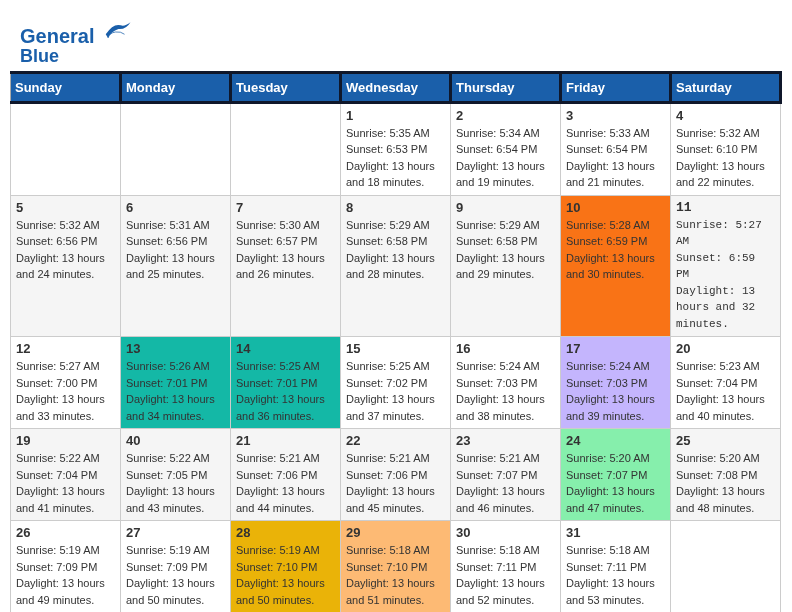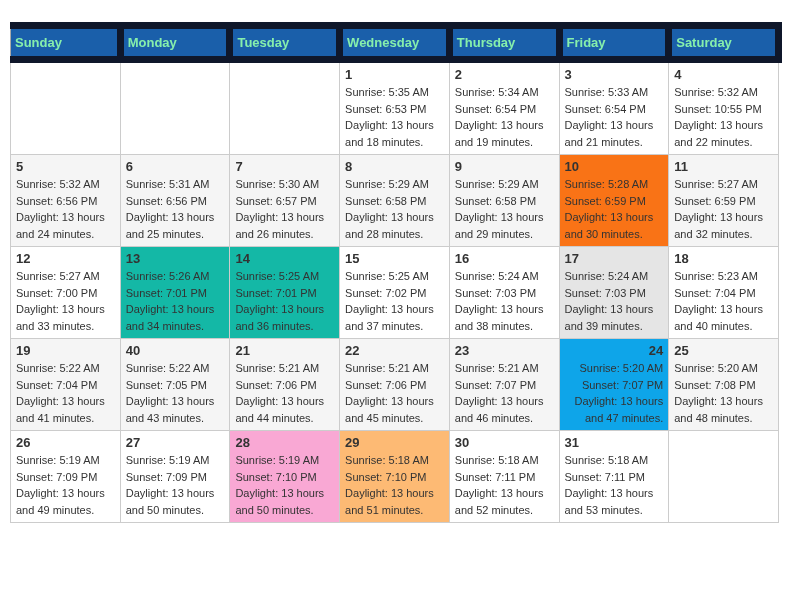--- a/index.html
+++ b/index.html
@@ -46,26 +46,26 @@
       font-size: 16px;
       color: #333;
     }
     table {
       width: 100%;
       border-collapse: collapse;
       table-layout: fixed;
     }
     th {
       background-color: #1a5faa;
-      color: #86efac;
+      color: #ffffff;
       font-size: 13px;
       font-weight: bold;
       padding: 6px 4px;
       text-align: left;
-      border: 7px solid #0f172a;
+      border: 3px solid #0f172a;
     }
     td {
       vertical-align: top;
       border: 1px solid #ccc;
       padding: 4px 5px;
       font-size: 11px;
       color: #333;
       height: 90px;
     }
     .day-num {
@@ -84,20 +84,28 @@
     }
     th:first-child { border-left: 1px solid #aaa; }
     .empty { background-color: inherit !important; }
   </style>
 </head>
 <body>
 
 <div class="header">
   <div class="logo">
     <div>
+      <div class="logo-text">
+        <span>General</span>
+        <svg class="logo-bird" viewBox="0 0 40 30" xmlns="http://www.w3.org/2000/svg">
+          <path d="M5 20 Q15 5 25 8 Q30 10 38 4 Q32 14 22 13 Q12 16 8 25 Z" fill="#1a5faa"></path>
+          <path d="M8 25 Q10 18 18 17 Q25 16 30 20" fill="none" stroke="#1a5faa" stroke-width="1"></path>
+        </svg>
+      </div>
+      <div class="logo-text" style="color:#1a5faa; font-size:18px;">Blue</div>
     </div>
   </div>
   <div class="title-block">
     <div class="month-title"></div>
     <div class="location"></div>
   </div>
 </div>
 
 <table>
   <thead>
@@ -138,21 +146,21 @@
           <div class="cell-info">
             <div>Sunrise: 5:33 AM</div>
             <div>Sunset: 6:54 PM</div>
             <div>Daylight: 13 hours and 21 minutes.</div>
           </div>
         </td>
         <td style="background-color: rgb(255, 255, 255);">
           <div class="day-num">4</div>
           <div class="cell-info">
             <div>Sunrise: 5:32 AM</div>
-            <div>Sunset: 10:55 PM</div>
+            <div>Sunset: 6:10 PM</div>
             <div>Daylight: 13 hours and 22 minutes.</div>
           </div>
         </td>
       </tr>
       <tr>
         <td style="background-color: rgb(245, 245, 245);">
           <div class="day-num">5</div>
           <div class="cell-info">
             <div>Sunrise: 5:32 AM</div>
             <div>Sunset: 6:56 PM</div>
@@ -192,21 +200,21 @@
           </div>
         </td>
         <td style="background-color: #f97316;">
           <div class="day-num">10</div>
           <div class="cell-info">
             <div>Sunrise: 5:28 AM</div>
             <div>Sunset: 6:59 PM</div>
             <div>Daylight: 13 hours and 30 minutes.</div>
           </div>
         </td>
-        <td style="background-color: rgb(245, 245, 245);">
+        <td style="background-color: rgb(245, 245, 245); font-family: Liberation Mono, monospace;">
           <div class="day-num">11</div>
           <div class="cell-info">
             <div>Sunrise: 5:27 AM</div>
             <div>Sunset: 6:59 PM</div>
             <div>Daylight: 13 hours and 32 minutes.</div>
           </div>
         </td>
       </tr>
       <tr>
         <td style="background-color: rgb(255, 255, 255);">
@@ -242,30 +250,30 @@
           </div>
         </td>
         <td style="background-color: rgb(255, 255, 255); margin-left: 19px;">
           <div class="day-num">16</div>
           <div class="cell-info">
             <div>Sunrise: 5:24 AM</div>
             <div>Sunset: 7:03 PM</div>
             <div>Daylight: 13 hours and 38 minutes.</div>
           </div>
         </td>
-        <td style="background-color: #e5e5e5; margin-top: 21px;">
+        <td style="background-color: #c4b5fd; margin-top: 21px;">
           <div class="day-num">17</div>
           <div class="cell-info">
             <div>Sunrise: 5:24 AM</div>
             <div>Sunset: 7:03 PM</div>
             <div>Daylight: 13 hours and 39 minutes.</div>
           </div>
         </td>
         <td style="background-color: rgb(255, 255, 255);">
-          <div class="day-num">18</div>
+          <div class="day-num">20</div>
           <div class="cell-info">
             <div>Sunrise: 5:23 AM</div>
             <div>Sunset: 7:04 PM</div>
             <div>Daylight: 13 hours and 40 minutes.</div>
           </div>
         </td>
       </tr>
       <tr>
         <td style="background-color: rgb(245, 245, 245);">
           <div class="day-num">19</div>
@@ -300,21 +308,21 @@
           </div>
         </td>
         <td style="background-color: rgb(245, 245, 245);">
           <div class="day-num">23</div>
           <div class="cell-info">
             <div>Sunrise: 5:21 AM</div>
             <div>Sunset: 7:07 PM</div>
             <div>Daylight: 13 hours and 46 minutes.</div>
           </div>
         </td>
-        <td style="background-color: #0ea5e9; text-align: right;">
+        <td style="background-color: #86efac;">
           <div class="day-num">24</div>
           <div class="cell-info">
             <div>Sunrise: 5:20 AM</div>
             <div>Sunset: 7:07 PM</div>
             <div>Daylight: 13 hours and 47 minutes.</div>
           </div>
         </td>
         <td style="background-color: rgb(245, 245, 245);">
           <div class="day-num">25</div>
           <div class="cell-info">
@@ -334,21 +342,21 @@
           </div>
         </td>
         <td style="background-color: rgb(255, 255, 255);">
           <div class="day-num">27</div>
           <div class="cell-info">
             <div>Sunrise: 5:19 AM</div>
             <div>Sunset: 7:09 PM</div>
             <div>Daylight: 13 hours and 50 minutes.</div>
           </div>
         </td>
-        <td style="background-color: #f9a8d4; margin-top: 43px;">
+        <td style="background-color: #eab308; margin-top: 43px;">
           <div class="day-num">28</div>
           <div class="cell-info">
             <div>Sunrise: 5:19 AM</div>
             <div>Sunset: 7:10 PM</div>
             <div>Daylight: 13 hours and 50 minutes.</div>
           </div>
         </td>
         <td style="background-color: #fdba74;">
           <div class="day-num">29</div>
           <div class="cell-info">

